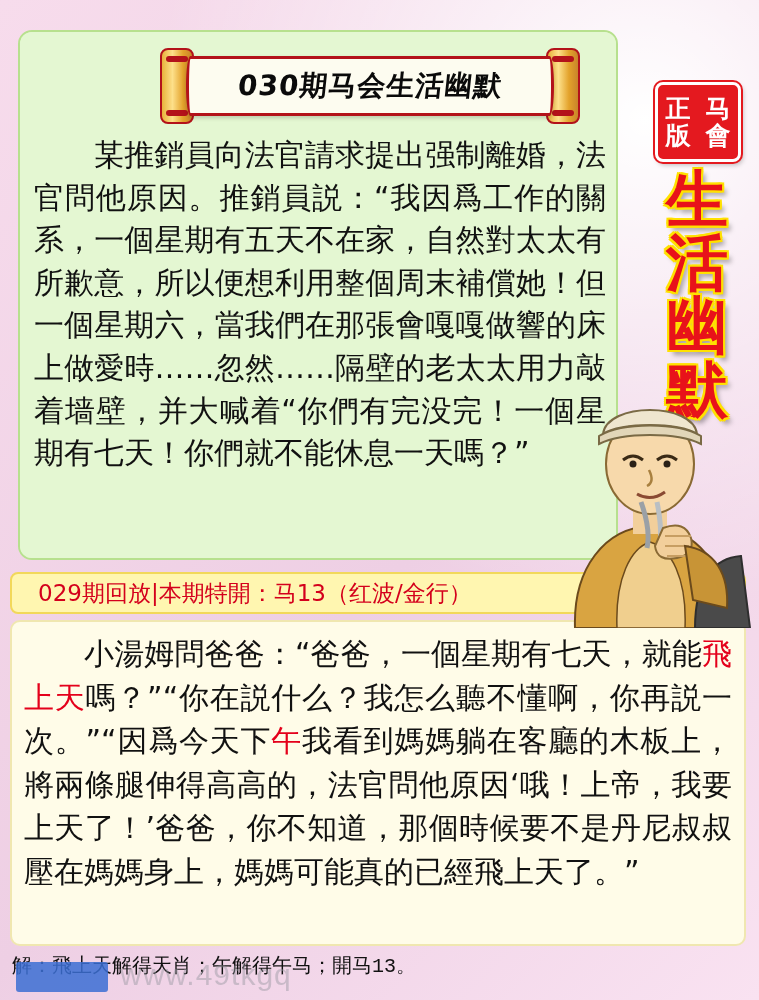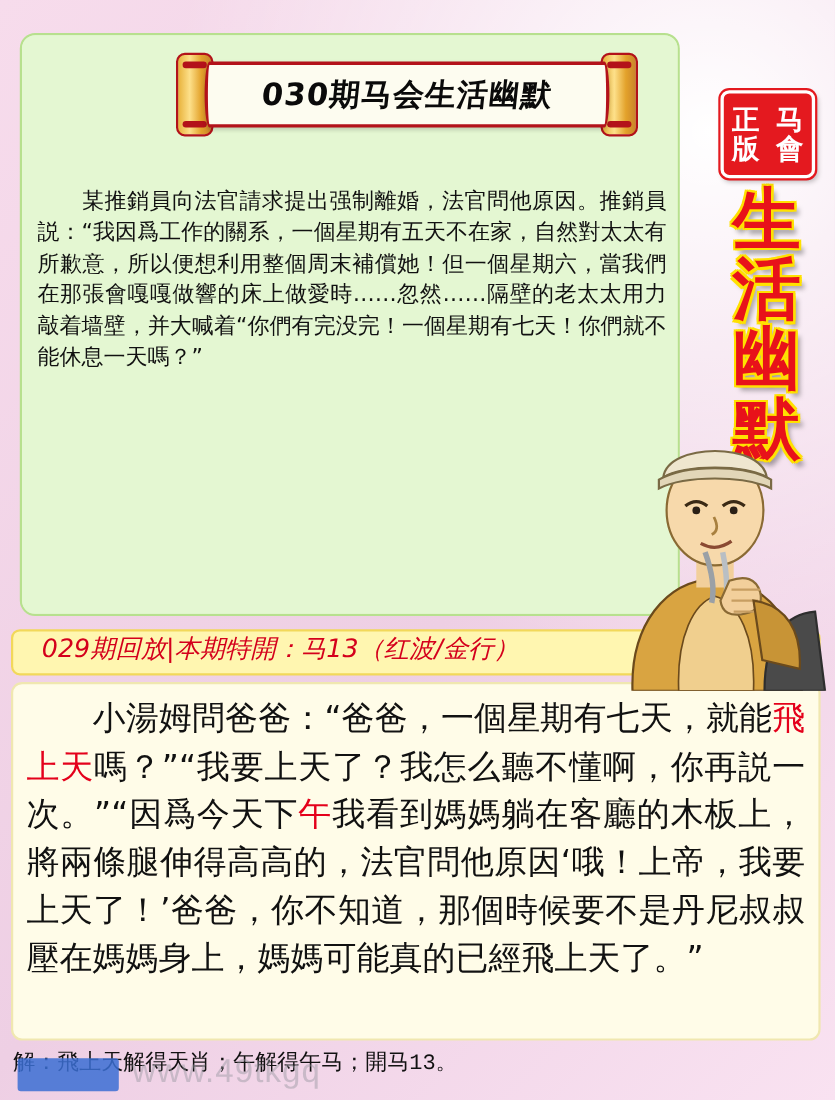--- a/index.html
+++ b/index.html
@@ -161,47 +161,46 @@
       2px 0 0 #ffe100, -2px 0 0 #ffe100, 0 2px 0 #ffe100, 0 -2px 0 #ffe100,
       2px 2px 0 #ffe100, -2px -2px 0 #ffe100, 2px -2px 0 #ffe100, -2px 2px 0 #ffe100,
       4px 5px 5px rgba(0,0,0,0.35);
     font-family: "DejaVu Sans", sans-serif;
   }
 
   
   .joke-text {
     position: absolute;
     left: 34px;
-    top: 168px;
+    top: 134px;
     width: 572px;
-    font-size: 20px;
+    font-size: 30px;
     line-height: 1.42;
     color: #111111;
     text-align: justify;
     font-family: "DejaVu Sans", sans-serif;
     z-index: 5;
   }
   .joke-text .indent { display: inline-block; width: 2em; }
 
   
   .strip {
     position: absolute;
     left: 10px;
     top: 572px;
     width: 736px;
     height: 42px;
     background: #fff6b0;
     border: 2px solid #f2d85a;
     border-radius: 8px;
     box-sizing: border-box;
     display: flex;
-    align-items: flex-start;
+    align-items: center;
     padding-left: 26px;
     z-index: 4;
-    font-style: italic;
   }
   .strip-text {
     font-size: 23px;
     color: #d4001c;
     font-family: "DejaVu Sans", sans-serif;
     white-space: nowrap;
   }
 
   
   .bottom-panel {
@@ -348,20 +347,20 @@
       <path d="M140 168 C170 172 184 196 182 230 L148 222 Z" fill="#c89436" stroke="#6b4a1c" stroke-width="2"></path>
     </svg>
   </div>
 
   <div class="strip">
     <div class="strip-text">029期回放|本期特開：马13（红波/金行）</div>
   </div>
 
   <div class="bottom-panel"></div>
 
-  <div class="joke-text2"><span class="indent"></span><span>小湯姆問爸爸：“爸爸，一個星期有七天，就能</span><span class="hl">飛上天</span><span>嗎？”“我要上天了？我怎么聽不懂啊，你再説一次。”“因爲今天下</span><span class="hl">午</span><span>我看到媽媽躺在客廳的木板上，將兩條腿伸得高高的，法官問他原因‘哦！上帝，我要上天了！’爸爸，你不知道，那個時候要不是丹尼叔叔壓在媽媽身上，媽媽可能真的已經飛上天了。”</span></div>
+  <div class="joke-text2"><span class="indent"></span><span>小湯姆問爸爸：“爸爸，一個星期有七天，就能</span><span class="hl">飛上天</span><span>嗎？”“你在説什么？我怎么聽不懂啊，你再説一次。”“因爲今天下</span><span class="hl">午</span><span>我看到媽媽躺在客廳的木板上，將兩條腿伸得高高的，法官問他原因‘哦！上帝，我要上天了！’爸爸，你不知道，那個時候要不是丹尼叔叔壓在媽媽身上，媽媽可能真的已經飛上天了。”</span></div>
 
   <div class="answer">解：飛上天解得天肖；午解得午马；開马13。</div>
 
   <div class="wm-badge"></div>
   <div class="watermark">www.49tkgq</div>
 
 </div>
 
 </body></html>

